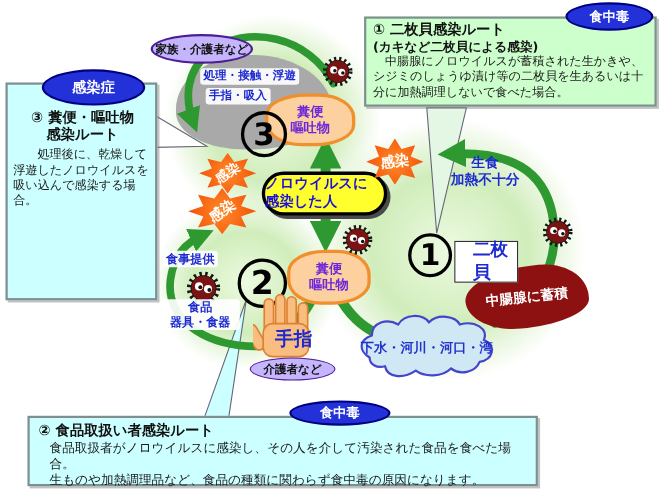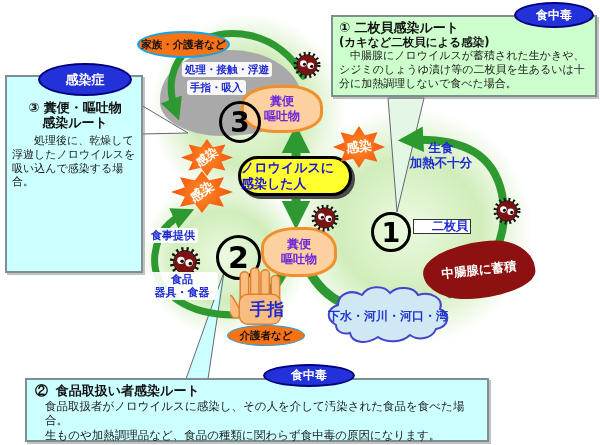--- a/index.html
+++ b/index.html
@@ -16,21 +16,21 @@
   .bg-green{background:#ccffcc;}
   .bg-cyan{background:#ccffff;}
   .cbox .t{font-weight:bold;color:#111;font-size:13px;line-height:1.15;}
   .cbox .st{font-weight:bold;color:#111;font-size:11.5px;line-height:1.15;}
   .cbox .b{color:#1a1a1a;font-size:11px;line-height:1.26;}
   .indent{text-indent:1em;}
   
   .badge{position:absolute;background:#2231d8;border:2px solid #000080;border-radius:50%;
          color:#fff;font-weight:bold;display:flex;align-items:center;justify-content:center;box-sizing:border-box;}
   
-  .yoval{position:absolute;background:#f97316;border:2px solid #0ea5e9;border-radius:50%;
+  .yoval{position:absolute;background:#c4b5fd;border:2px solid #4c1d95;border-radius:50%;
          color:#111;font-weight:bold;display:flex;align-items:center;justify-content:center;box-sizing:border-box;}
   
   .chip{position:absolute;background:rgba(255,255,255,.92);color:#1d2ad0;font-weight:bold;
         border-radius:3px;padding:1px 3px;font-size:10.5px;line-height:1.2;text-align:center;}
   .bluetext{position:absolute;color:#1d2ad0;font-weight:bold;text-align:center;line-height:1.2;}
   
   .excreta{position:absolute;background:#fdd0a0;border:3px solid #f0902d;
            border-radius:45% 40% 45% 40% / 40% 45% 40% 45%;box-sizing:border-box;
            display:flex;align-items:center;justify-content:center;text-align:center;
            color:#6d28d9;font-weight:bold;font-size:12px;line-height:1.25;}
@@ -173,35 +173,35 @@
   <div class="chip" style="left:148px;top:228px;font-size:11px;">食事提供</div>
   <div class="chip" style="left:146px;top:272px;width:66px;font-size:11px;">
     <span>食品</span><br>
     <span>器具・食器</span>
   </div>
   <div class="yoval" style="left:227px;top:325px;width:78px;height:21px;font-size:10.5px;border-width:1.5px;">介護者など</div>
   <div class="bluetext" style="left:398px;top:140px;width:86px;font-size:12.5px;">
     <span>生食</span><br>
     <span>加熱不十分</span>
   </div>
-  <div class="wbox" style="left:413px;top:219px;width:58px;height:15px;font-size:12px;padding-left:16px;">二枚貝</div>
+  <div class="wbox" style="left:413px;top:219px;width:58px;height:38px;font-size:16px;padding-left:16px;">二枚貝</div>
 
   <div class="cbox bg-green" style="left:331px;top:15px;width:266px;height:82px;padding:4px 6px;">
     <div class="t">① 二枚貝感染ルート</div>
     <div class="st">(カキなど二枚貝による感染)</div>
     <div class="b">　中腸腺にノロウイルスが蓄積された生かきや、シジミのしょうゆ漬け等の二枚貝を生あるいは十分に加熱調理しないで食べた場合。</div>
   </div>
 
   <div class="cbox bg-cyan" style="left:5px;top:75px;width:138px;height:198px;padding:24px 3px 4px 5px;">
     <div class="t" style="text-align:center;">③ 糞便・嘔吐物</div>
     <div class="t" style="text-align:center;margin-bottom:3px;">感染ルート</div>
     <div class="b indent">　処理後に、乾燥して浮遊したノロウイルスを吸い込んで感染する場合。</div>
   </div>
 
-  <div class="cbox bg-cyan" style="left:25px;top:378px;width:464px;height:64px;padding:5px 8px;font-family:Liberation Mono, monospace;">
+  <div class="cbox bg-cyan" style="left:25px;top:378px;width:464px;height:64px;padding:5px 8px;">
     <div class="t">② 食品取扱い者感染ルート</div>
     <div class="b" style="font-size:11.5px;margin-left:10px;">食品取扱者がノロウイルスに感染し、その人を介して汚染された食品を食べた場合。</div>
     <div class="b" style="font-size:11.5px;margin-left:10px;">生ものや加熱調理品など、食品の種類に関わらず食中毒の原因になります。</div>
   </div>
 
   <div class="badge" style="left:38px;top:63px;width:94px;height:33px;font-size:13px;">感染症</div>
   <div class="badge" style="left:514px;top:2px;width:80px;height:26px;font-size:12px;">食中毒</div>
   <div class="badge" style="left:263px;top:364px;width:92px;height:23px;font-size:12px;">食中毒</div>
 
 </div>

